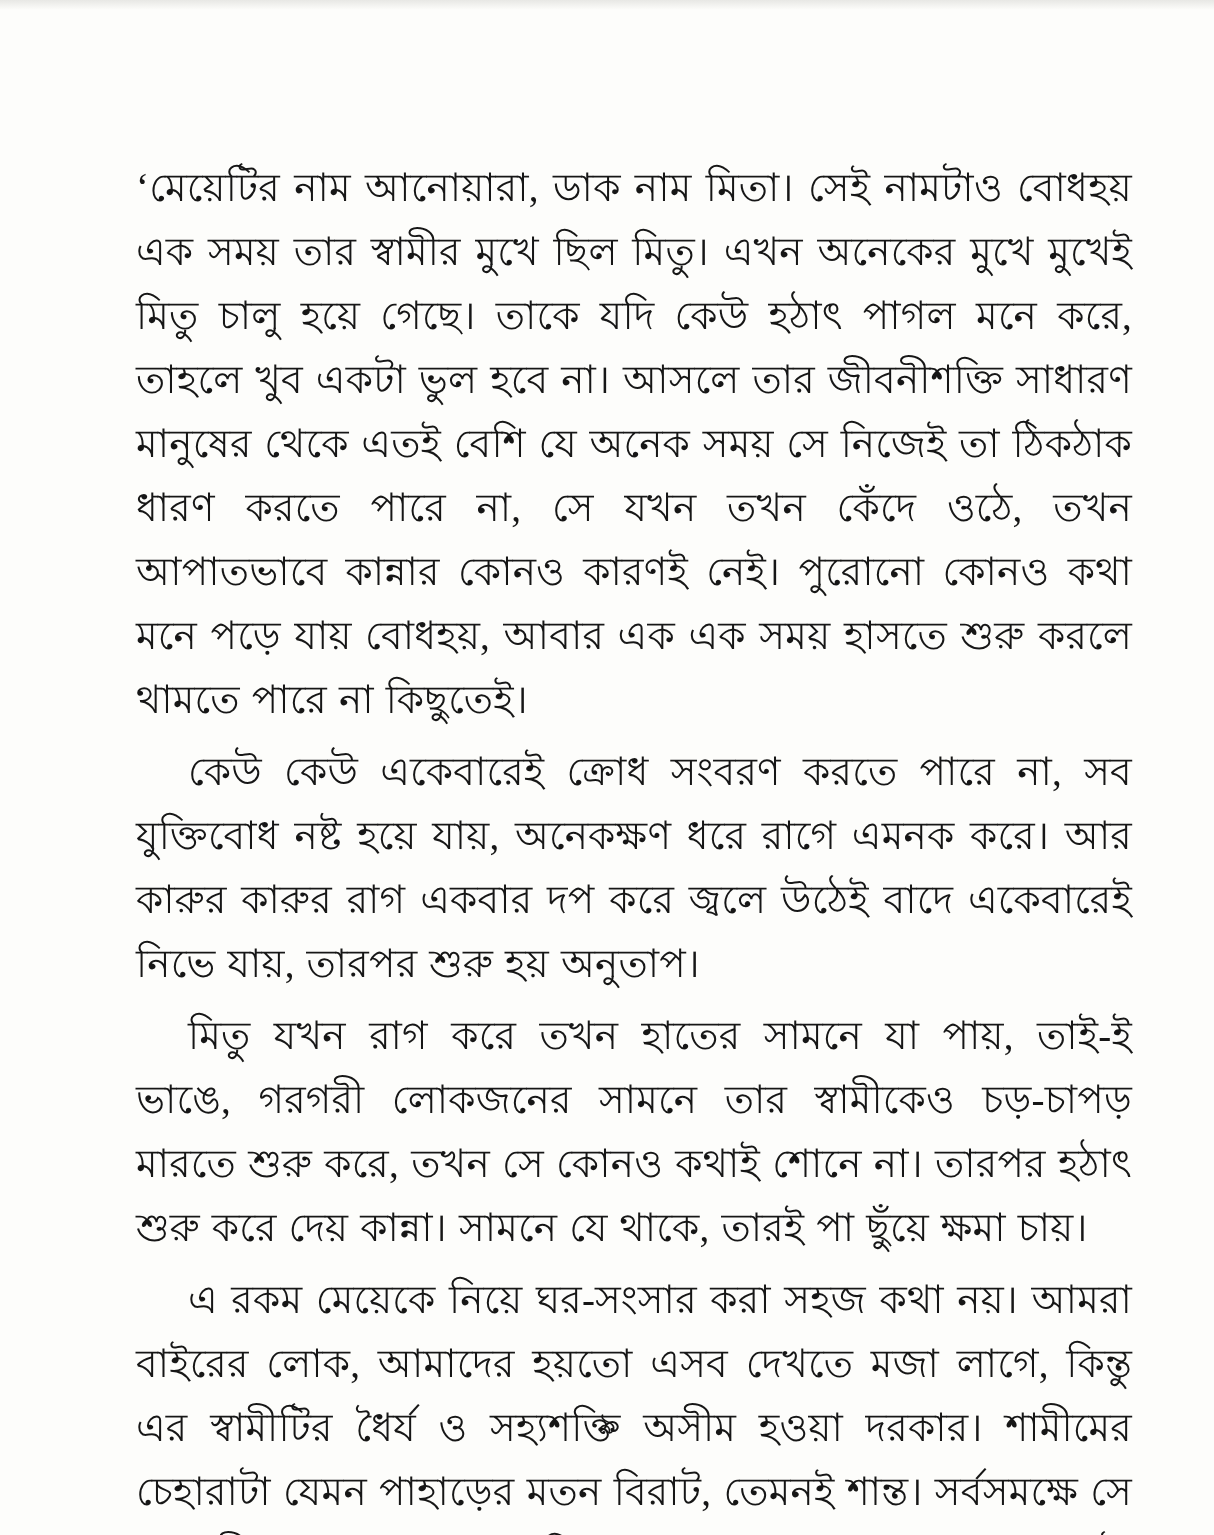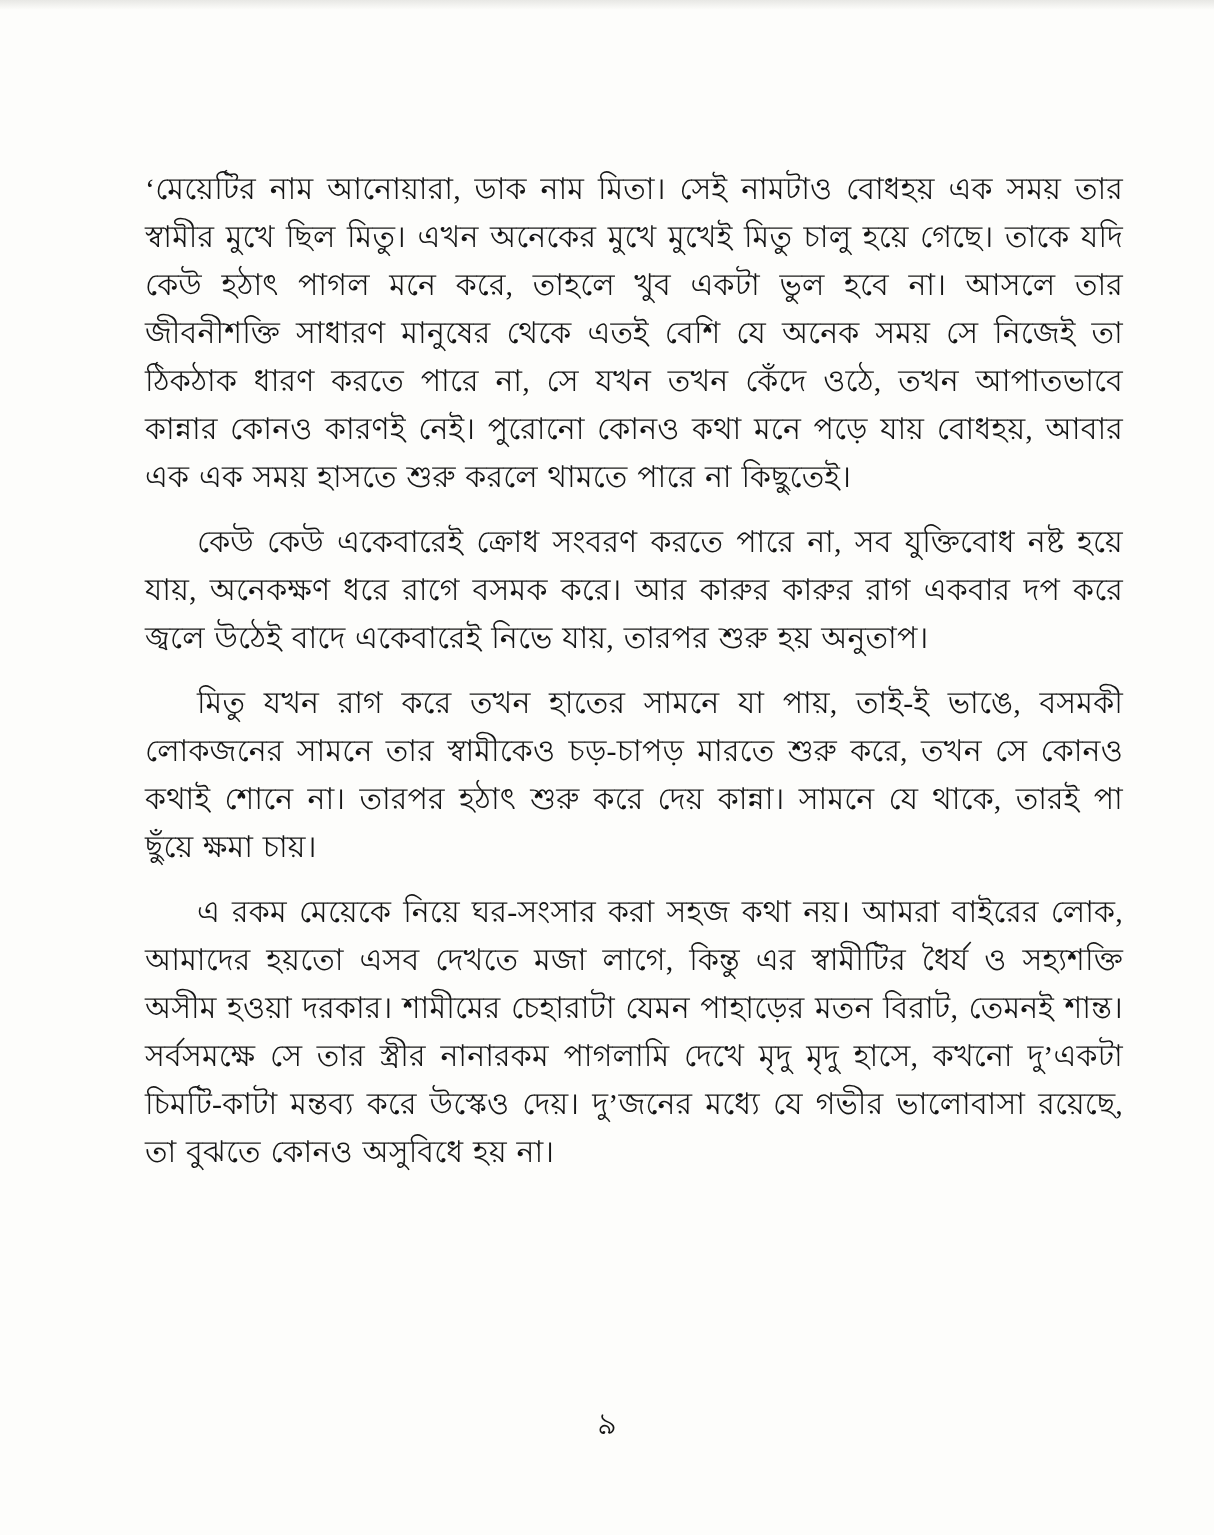--- a/index.html
+++ b/index.html
@@ -27,23 +27,23 @@
     background: linear-gradient(to bottom, #d9d9d5, #fdfdfb);
     opacity: 0.6;
   }
   .text-block {
     position: absolute;
     top: 148px;
     left: 128px;
     width: 1012px;
   }
   .text-block p {
-    margin: 17px;
-    font-size: 30px;
-    line-height: 48px;
+    margin: 8px;
+    font-size: 39px;
+    line-height: 64px;
     text-align: justify;
     text-indent: 52px;
     word-spacing: 2px;
     letter-spacing: 0.2px;
   }
   .text-block p.no-indent {
     text-indent: 0;
   }
   .page-number {
     position: absolute;
@@ -56,19 +56,19 @@
   }
 </style>
 </head>
 <body>
 
 <div class="page">
   <div class="scan-edge-top"></div>
 
   <div class="text-block">
     <p class="no-indent">‘মেয়েটির নাম আনোয়ারা, ডাক নাম মিতা। সেই নামটাও বোধহয় এক সময় তার স্বামীর মুখে ছিল মিতু। এখন অনেকের মুখে মুখেই মিতু চালু হয়ে গেছে। তাকে যদি কেউ হঠাৎ পাগল মনে করে, তাহলে খুব একটা ভুল হবে না। আসলে তার জীবনীশক্তি সাধারণ মানুষের থেকে এতই বেশি যে অনেক সময় সে নিজেই তা ঠিকঠাক ধারণ করতে পারে না, সে যখন তখন কেঁদে ওঠে, তখন আপাতভাবে কান্নার কোনও কারণই নেই। পুরোনো কোনও কথা মনে পড়ে যায় বোধহয়, আবার এক এক সময় হাসতে শুরু করলে থামতে পারে না কিছুতেই।</p>
-    <p>কেউ কেউ একেবারেই ক্রোধ সংবরণ করতে পারে না, সব যুক্তিবোধ নষ্ট হয়ে যায়, অনেকক্ষণ ধরে রাগে বসমক করে। আর কারুর কারুর রাগ একবার দপ করে জ্বলে উঠেই বাদে একেবারেই নিভে যায়, তারপর শুরু হয় অনুতাপ।</p>
-    <p>মিতু যখন রাগ করে তখন হাতের সামনে যা পায়, তাই-ই ভাঙে, বসমকী লোকজনের সামনে তার স্বামীকেও চড়-চাপড় মারতে শুরু করে, তখন সে কোনও কথাই শোনে না। তারপর হঠাৎ শুরু করে দেয় কান্না। সামনে যে থাকে, তারই পা ছুঁয়ে ক্ষমা চায়।</p>
+    <p>কেউ কেউ একেবারেই ক্রোধ সংবরণ করতে পারে না, সব যুক্তিবোধ নষ্ট হয়ে যায়, অনেকক্ষণ ধরে রাগে এমনক করে। আর কারুর কারুর রাগ একবার দপ করে জ্বলে উঠেই বাদে একেবারেই নিভে যায়, তারপর শুরু হয় অনুতাপ।</p>
+    <p>মিতু যখন রাগ করে তখন হাতের সামনে যা পায়, তাই-ই ভাঙে, গরগরী লোকজনের সামনে তার স্বামীকেও চড়-চাপড় মারতে শুরু করে, তখন সে কোনও কথাই শোনে না। তারপর হঠাৎ শুরু করে দেয় কান্না। সামনে যে থাকে, তারই পা ছুঁয়ে ক্ষমা চায়।</p>
     <p>এ রকম মেয়েকে নিয়ে ঘর-সংসার করা সহজ কথা নয়। আমরা বাইরের লোক, আমাদের হয়তো এসব দেখতে মজা লাগে, কিন্তু এর স্বামীটির ধৈর্য ও সহ্যশক্তি অসীম হওয়া দরকার। শামীমের চেহারাটা যেমন পাহাড়ের মতন বিরাট, তেমনই শান্ত। সর্বসমক্ষে সে তার স্ত্রীর নানারকম পাগলামি দেখে মৃদু মৃদু হাসে, কখনো দু’একটা চিমটি-কাটা মন্তব্য করে উস্কেও দেয়। দু’জনের মধ্যে যে গভীর ভালোবাসা রয়েছে, তা বুঝতে কোনও অসুবিধে হয় না।</p>
   </div>
 
   <div class="page-number">৯</div>
 </div>
 
 </body></html>

